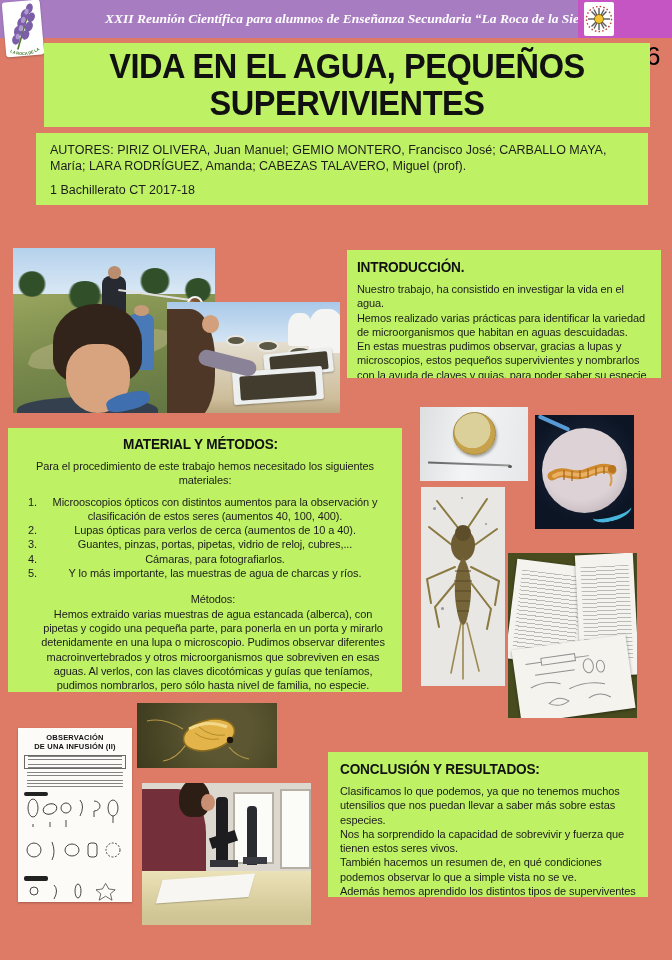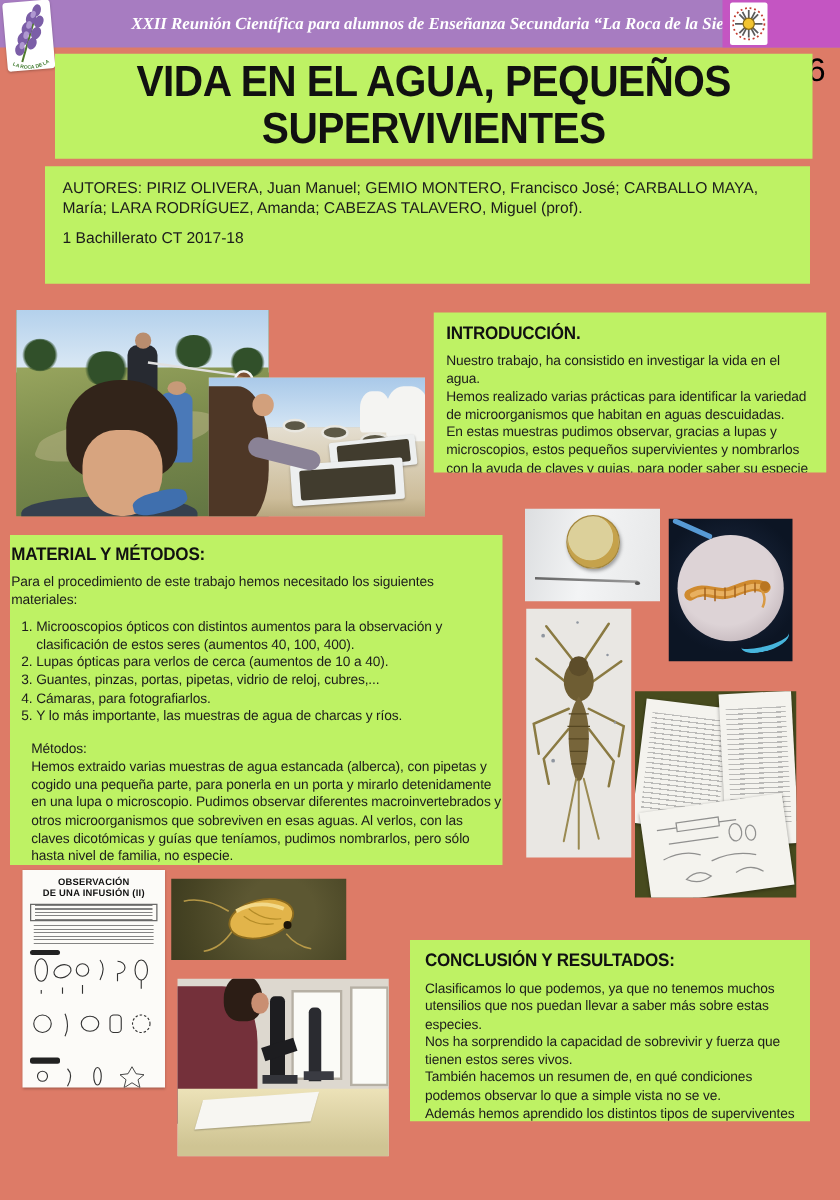--- a/index.html
+++ b/index.html
@@ -16,25 +16,25 @@
   .page-number{position:absolute;right:0;top:0;width:52px;height:38px;line-height:38px;text-align:center;
     color:#000000;font-size:26px;font-weight:normal;margin-top:37px;}
   .lavender-card{position:absolute;left:4px;top:1px;width:38px;height:55px;background:#fff;border-radius:3px;
     transform:rotate(-5deg);box-shadow:0 1px 2px rgba(0,0,0,.25);overflow:hidden;}
 
   
   .panel{position:absolute;background:#bef264;color:#1c1c1c;overflow:hidden;}
   .title-box{left:44px;top:43px;width:606px;height:84px;text-align:center;padding-top:4px;box-sizing:border-box;}
   .title-line{font-size:35px;font-weight:bold;color:#111;line-height:1.07;letter-spacing:-.5px;
     transform:scaleX(.93);transform-origin:center;}
-  .authors-box{left:36px;top:133px;width:612px;height:94px;padding:9px 14px;box-sizing:border-box;
+  .authors-box{left:36px;top:133px;width:612px;height:72px;padding:9px 14px;box-sizing:border-box;
     font-size:12.5px;line-height:1.28;}
   .authors-box .row{margin-bottom:8px;}
   .intro-box{left:347px;top:250px;width:314px;height:128px;padding:8px 10px;box-sizing:border-box;}
-  .materials-box{left:8px;top:428px;width:394px;height:264px;padding:7px 1px;box-sizing:border-box;}
+  .materials-box{left:8px;top:428px;width:394px;height:264px;padding:7px 12px;box-sizing:border-box;text-align:center;}
   .conclusion-box{left:328px;top:752px;width:320px;height:145px;padding:8px 12px;box-sizing:border-box;}
   .section-heading{font-size:14.5px;font-weight:bold;color:#111;letter-spacing:-.2px;margin-bottom:7px;
     display:inline-block;transform:scaleX(.94);transform-origin:left;}
   .body-text{font-size:11px;line-height:1.3;letter-spacing:-.1px;}
   .materials-box ol{margin:7px 0 0 0;padding-left:20px;}
   .materials-box li{margin:0;}
   .methods-block{margin-top:12px;margin-left:16px;}
 
   
   .photo{position:absolute;overflow:hidden;}
@@ -96,21 +96,21 @@
   
   .photo-docs{left:508px;top:553px;width:129px;height:165px;background:#474b1e;}
   .paper{position:absolute;background:#f4f3ee;box-shadow:0 1px 3px rgba(0,0,0,.4);}
   .paper .lines{position:absolute;left:8%;right:8%;top:10%;bottom:12%;
     background:repeating-linear-gradient(to bottom,#8b8b8b 0,#8b8b8b 1px,transparent 1px,transparent 4px);opacity:.55;}
   .paper-a{left:3px;top:10px;width:74px;height:100px;transform:rotate(7deg);}
   .paper-b{right:1px;top:1px;width:58px;height:122px;transform:rotate(-3deg);}
   .paper-c{left:8px;bottom:2px;width:115px;height:74px;transform:rotate(-8deg);}
 
   
-  .photo-worksheet{left:18px;top:696px;width:114px;height:174px;background:#fcfbf8;
+  .photo-worksheet{left:18px;top:728px;width:114px;height:174px;background:#fcfbf8;
     box-shadow:0 1px 2px rgba(0,0,0,.25);padding:5px 6px;box-sizing:border-box;}
   .ws-title{text-align:center;font-weight:bold;font-size:7.5px;line-height:1.25;color:#111;letter-spacing:.2px;}
   .ws-par{border:1px solid #444;height:12px;margin-top:3px;
     background:repeating-linear-gradient(to bottom,#666 0,#666 .8px,transparent .8px,transparent 2.8px);
     background-size:94% 100%;background-position:center;background-repeat:no-repeat;opacity:.8;}
   .ws-par2{border:0;height:16px;}
   .ws-label{width:24px;height:4.5px;background:#222;border-radius:2px;margin-top:4px;}
 
   
   .photo-daphnia{left:137px;top:703px;width:140px;height:65px;

